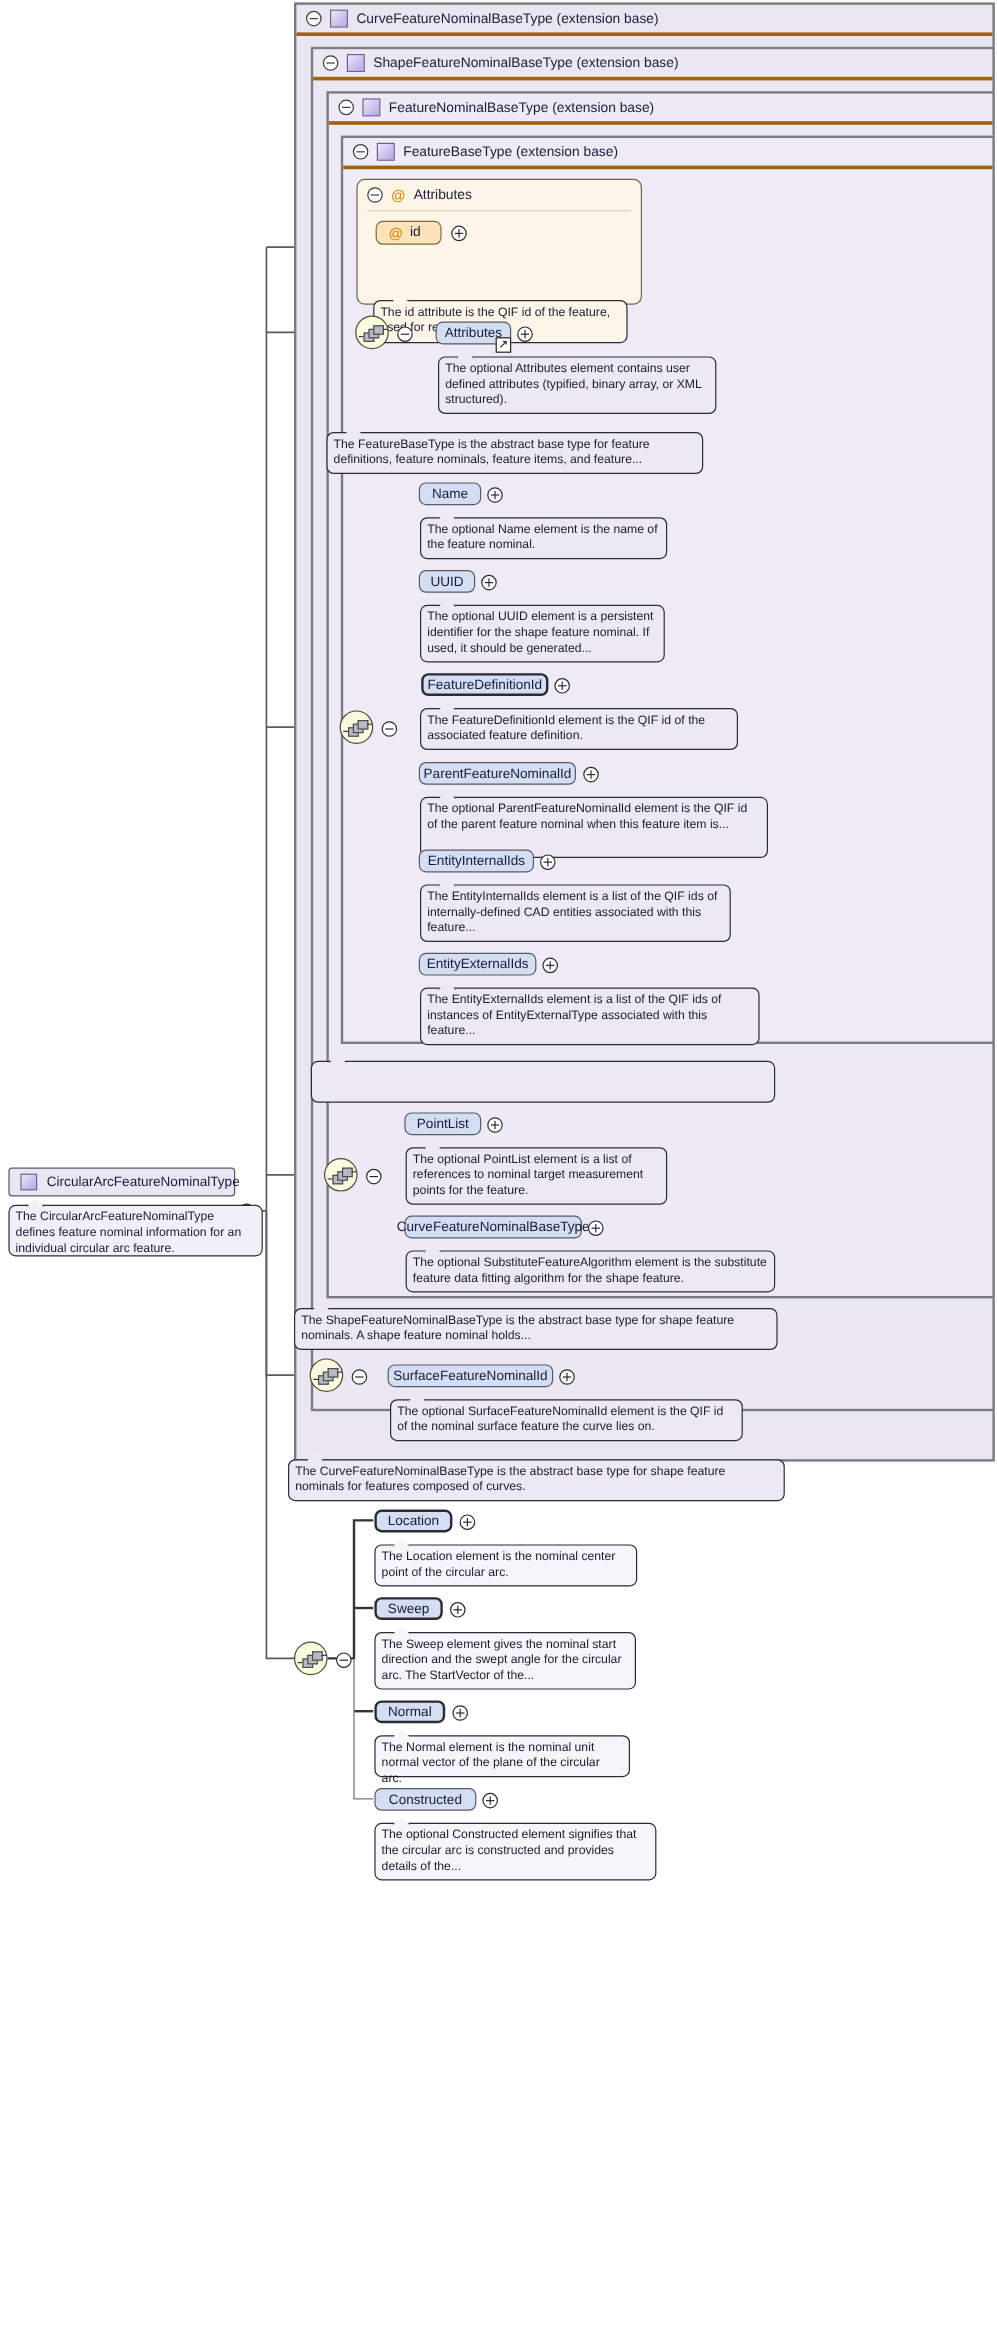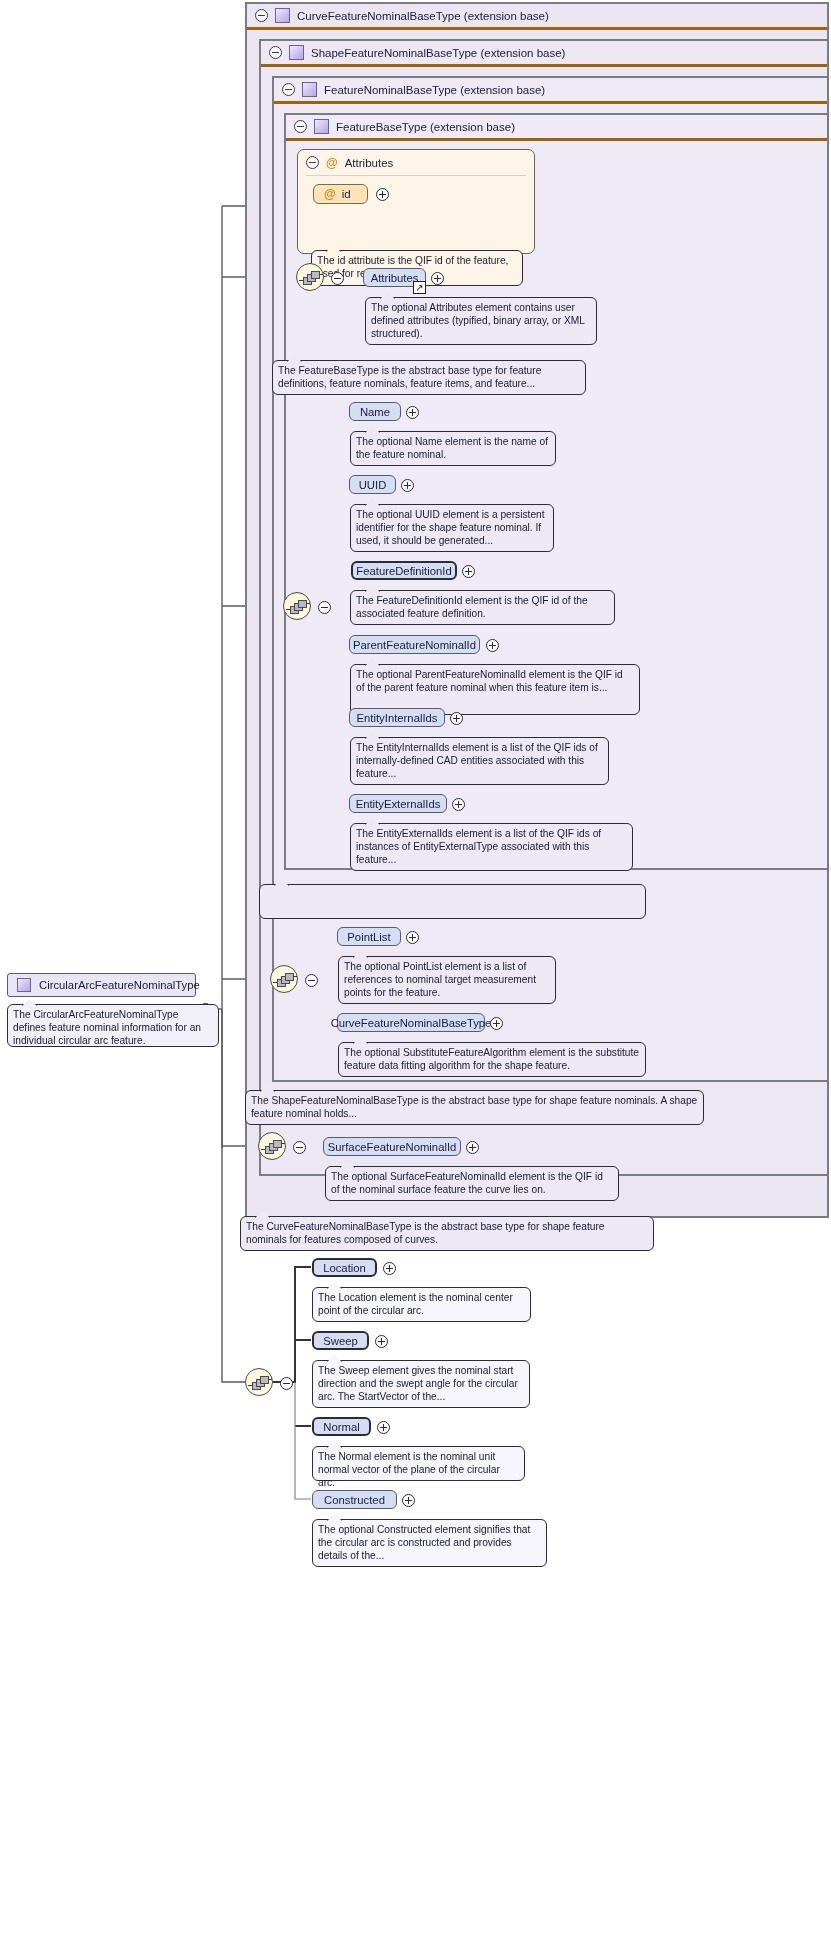--- a/index.html
+++ b/index.html
@@ -418,21 +418,21 @@
 
   <div class="el" style="left:337px;top:1013px;width:148px;">
     <span>CurveFeatureNominalBaseType</span>
   </div>
   <div class="circ plus" style="left:490px;top:1017px;"></div>
   <div class="note" style="left:338px;top:1042px;width:308px;height:35px;">
     <div class="notch" style="left:14px;background:#ece9f4;"></div>
     <span>The optional SubstituteFeatureAlgorithm element is the substitute feature data fitting algorithm for the shape feature.</span>
   </div>
 
-  <div class="note" style="left:245px;top:1090px;width:459px;height:35px;">
+  <div class="note" style="left:245px;top:1090px;width:403px;height:35px;">
     <div class="notch" style="left:14px;background:#ece9f4;"></div>
     <span>The ShapeFeatureNominalBaseType is the abstract base type for shape feature nominals. A shape feature nominal holds...</span>
   </div>
 
   <div class="seq" style="left:258px;top:1132px;">
     <span class="bar bl"></span>
       <span class="s1"></span>
       <span class="s2"></span>
       <span class="s3"></span>
       <span class="bar br"></span>

